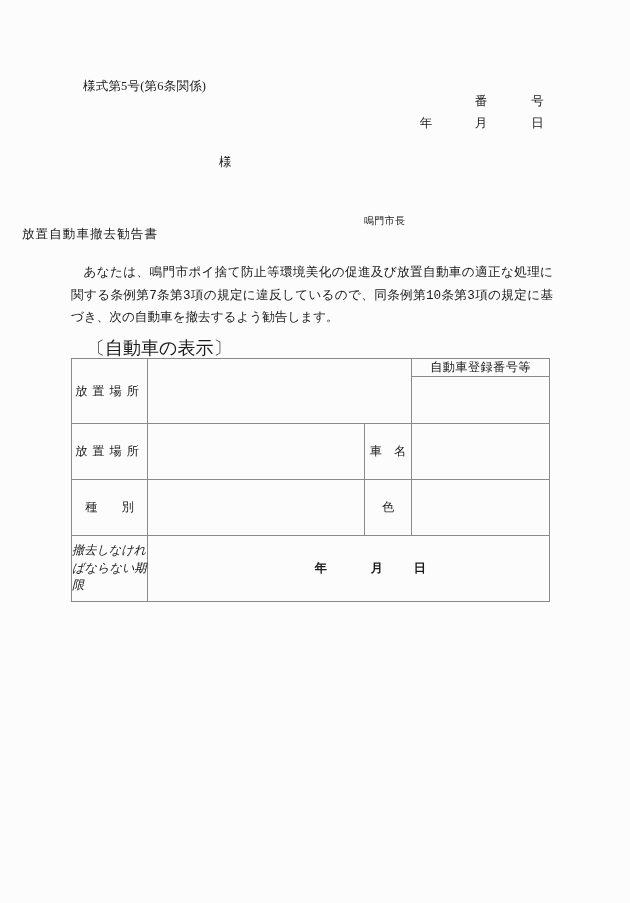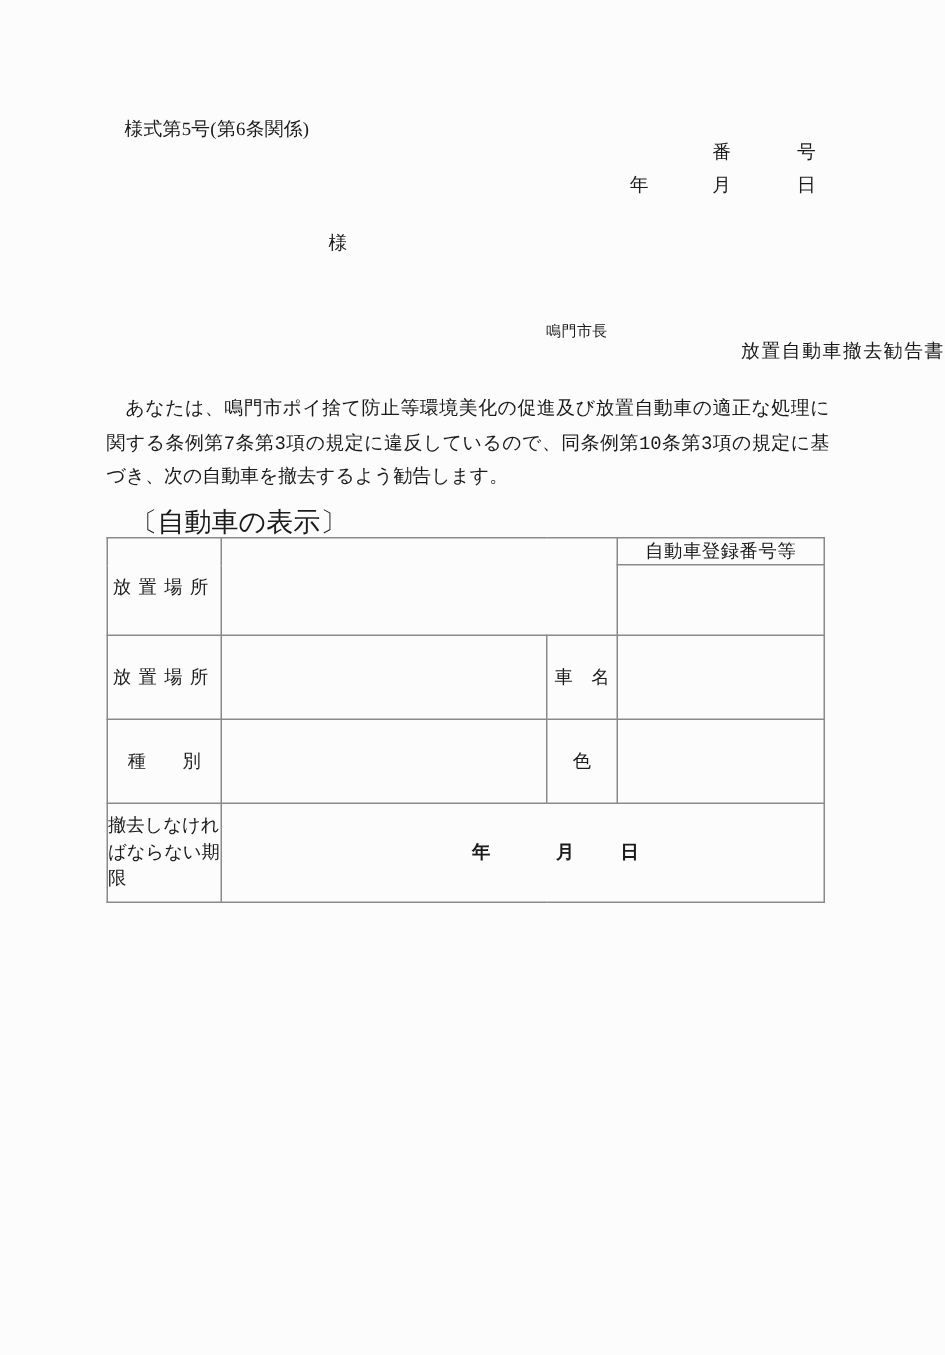--- a/index.html
+++ b/index.html
@@ -66,21 +66,21 @@
     font-size: 10px;
     letter-spacing: 0.3px;
     margin-top: 24px;
   }
 
   .doc-title {
     position: absolute;
     left: 0;
     right: 0;
     top: 226px;
-    text-align: right;
+    text-align: left;
     font-size: 12.5px;
     letter-spacing: 1.1px;
     padding-left: 22px;
   }
 
   
   .body-text {
     position: absolute;
     left: 71px;
     top: 262px;
@@ -130,20 +130,21 @@
     padding-left: 5px;
     margin-left: 29px;
   }
   .label-wide {
     letter-spacing: 0;
   }
   .label-block {
     text-align: left;
     padding-left: 8px;
     line-height: 17.5px;
+    font-style: italic;
   }
   .reg-header {
     text-align: center;
     padding: 4px 0 3px 0;
     letter-spacing: 0.4px;
   }
   .blank-cell { }
 
   .date-line {
     text-align: center;

